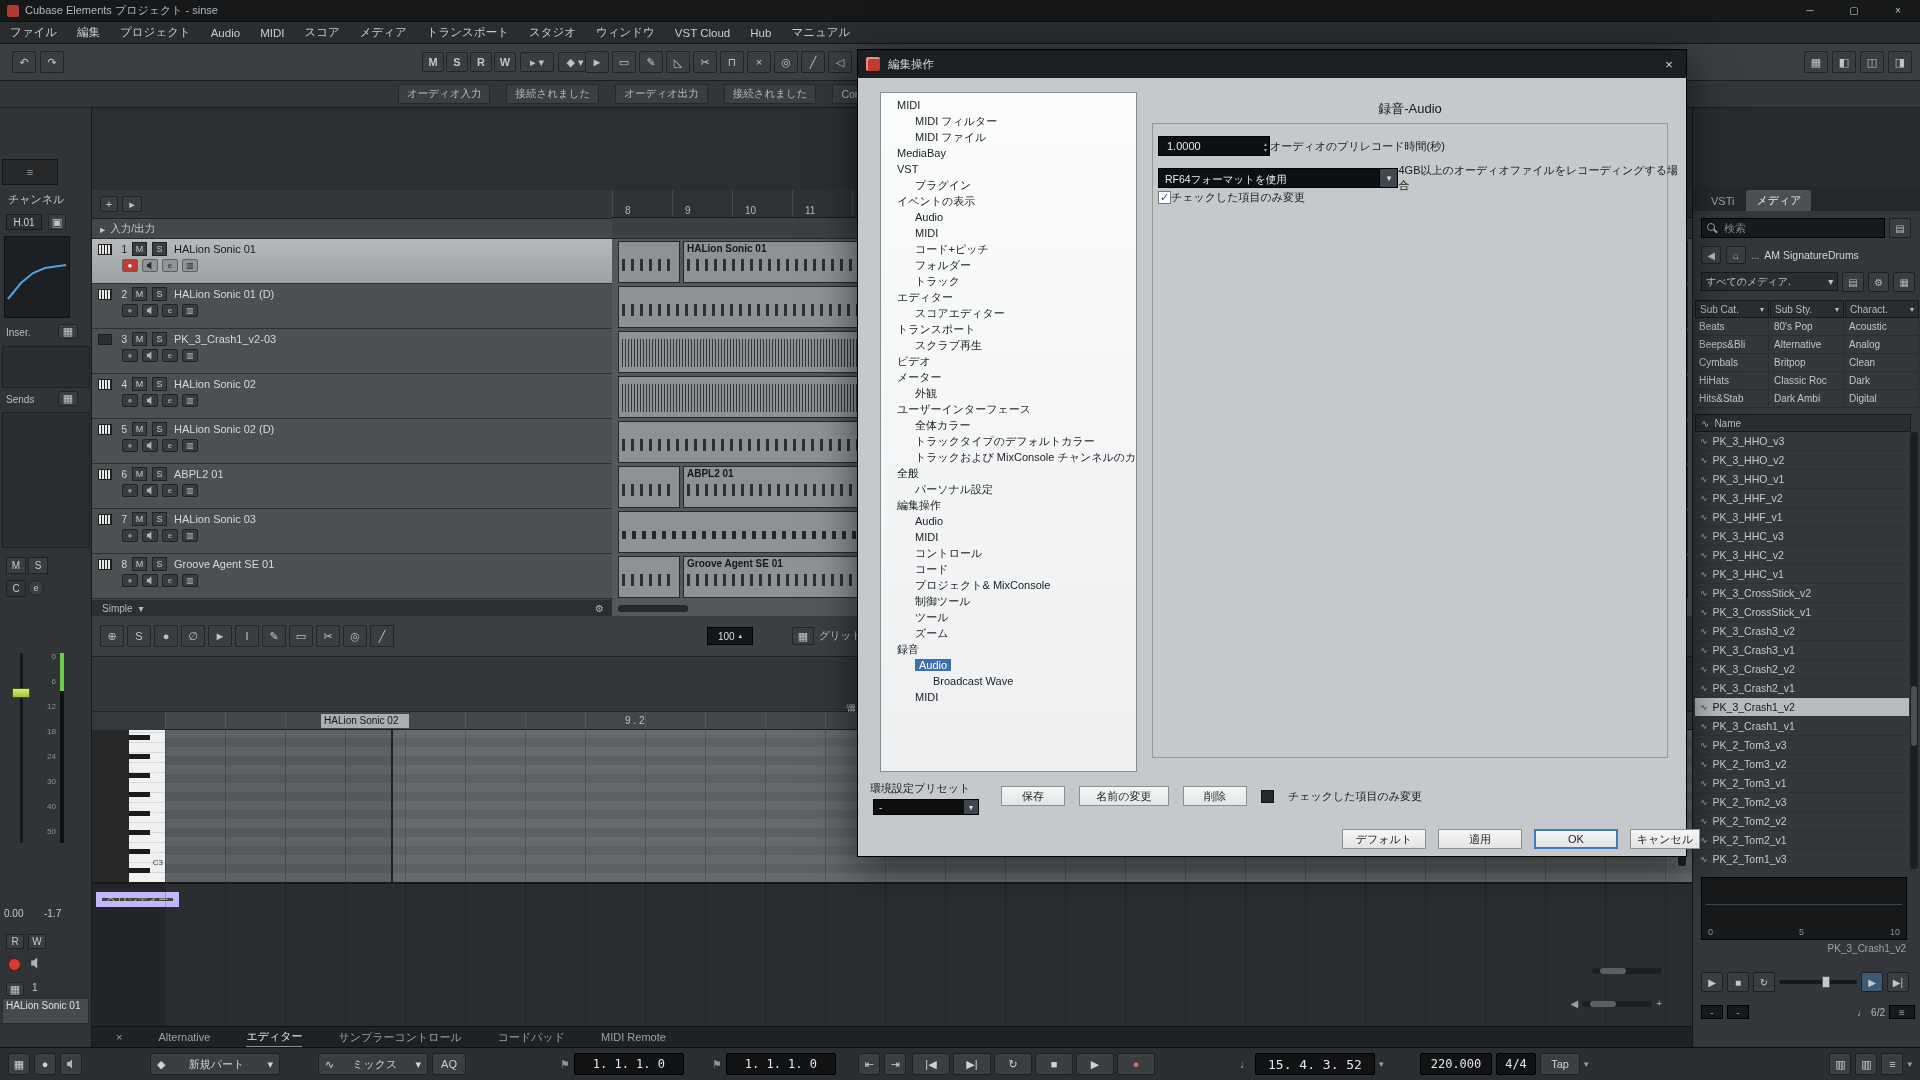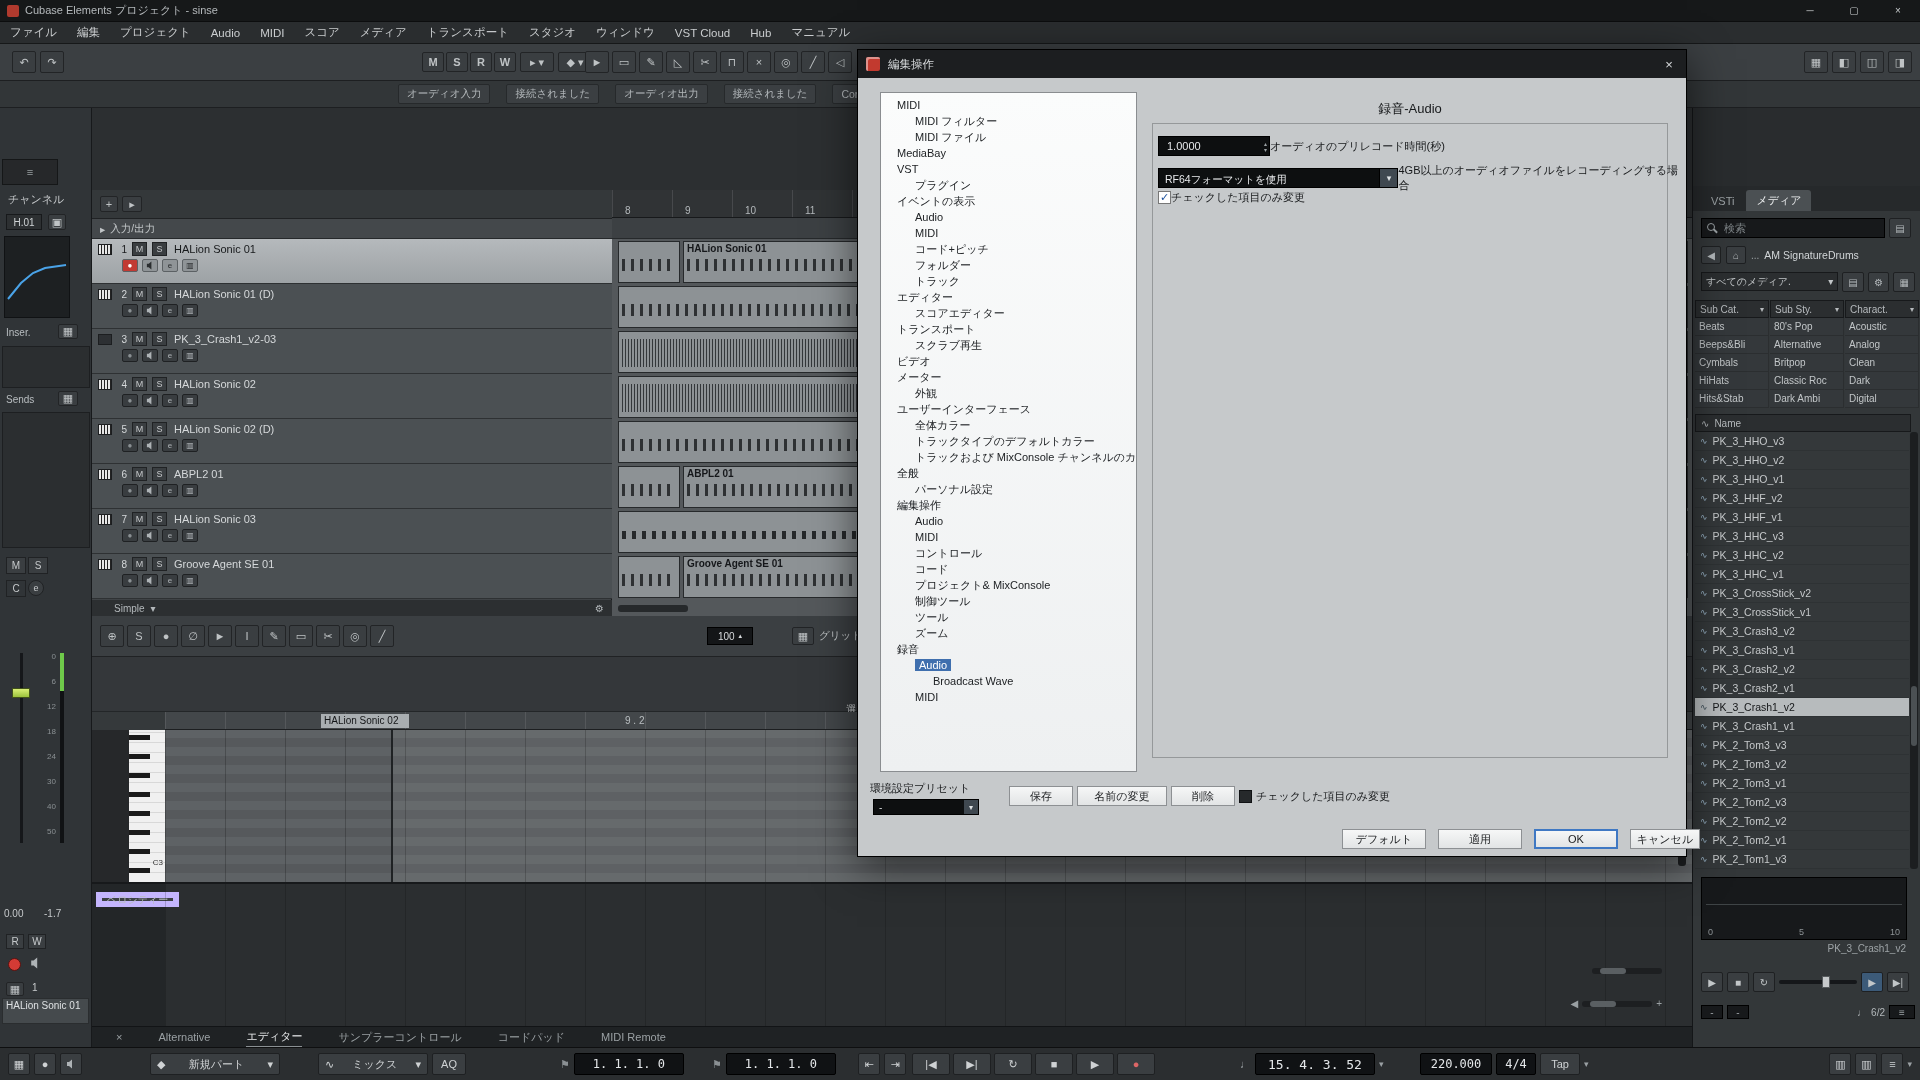--- a/index.html
+++ b/index.html
@@ -532,21 +532,21 @@
               <svg width="9" height="9" viewBox="0 0 10 10">
                 <path d="M1 3h2l3-2.5v9L3 7H1z" fill="currentColor"></path>
               </svg>
             </span>
             <span class="mbtn">e</span>
             <span class="mbtn">▥</span>
           </div>
         </div>
       </div>
     <div class="tl-foot">
-      <span style="margin-left:22px">Simple</span>
+      <span style="margin-left:10px">Simple</span>
       <span style="margin-left:6px">▾</span>
       <span style="margin-left:auto;margin-right:8px">⚙</span>
     </div>
   </div>
 
   <div id="arrange">
     <div class="arr-ruler">
       <span style="left:13px">8</span>
       <span style="left:73px">9</span>
       <span style="left:133px">10</span>
@@ -1133,21 +1133,21 @@
         </span>
       <span>チェックした項目のみ変更</span>
     </div>
     <div class="p-row" style="left:12px;top:731px">
       <span>環境設定プリセット</span>
     </div>
     <div class="p-drop">
       <span>-</span>
       <span class="dd">▾</span>
     </div>
-    <div class="p-row" style="left:151px;top:736px;gap:4px">
+    <div class="p-row" style="left:143px;top:736px;gap:14px">
       <span class="p-btn" style="width:64px">保存</span>
       <span class="p-btn" style="width:90px">名前の変更</span>
       <span class="p-btn" style="width:64px">削除</span>
       <span class="p-cb dark"></span>
       <span>チェックした項目のみ変更</span>
     </div>
     <div class="p-row" style="left:484px;top:779px;gap:12px">
       <span class="p-btn" style="width:84px">デフォルト</span>
       <span class="p-btn" style="width:84px">適用</span>
       <span class="p-btn ok" style="width:84px">OK</span>

